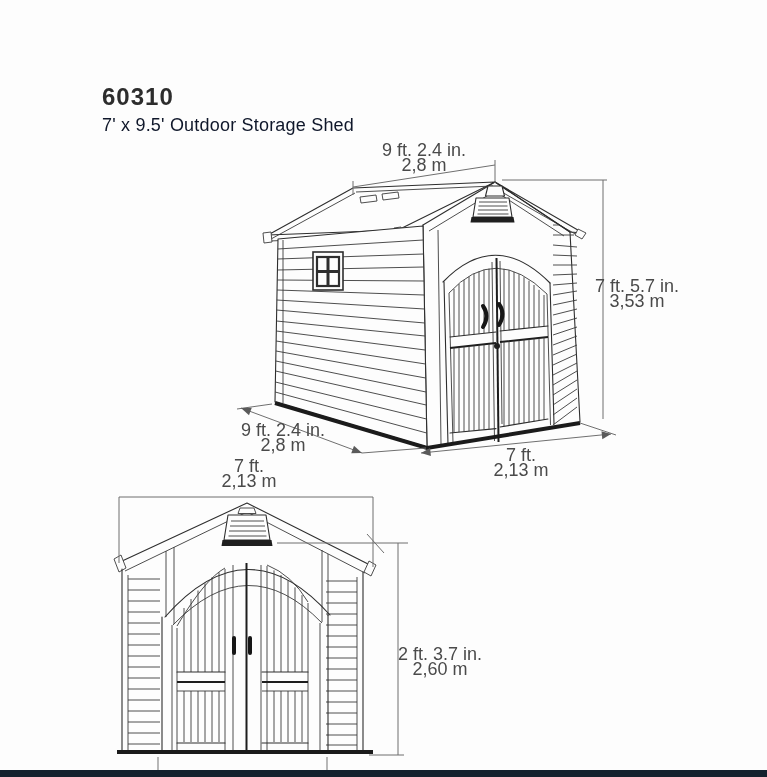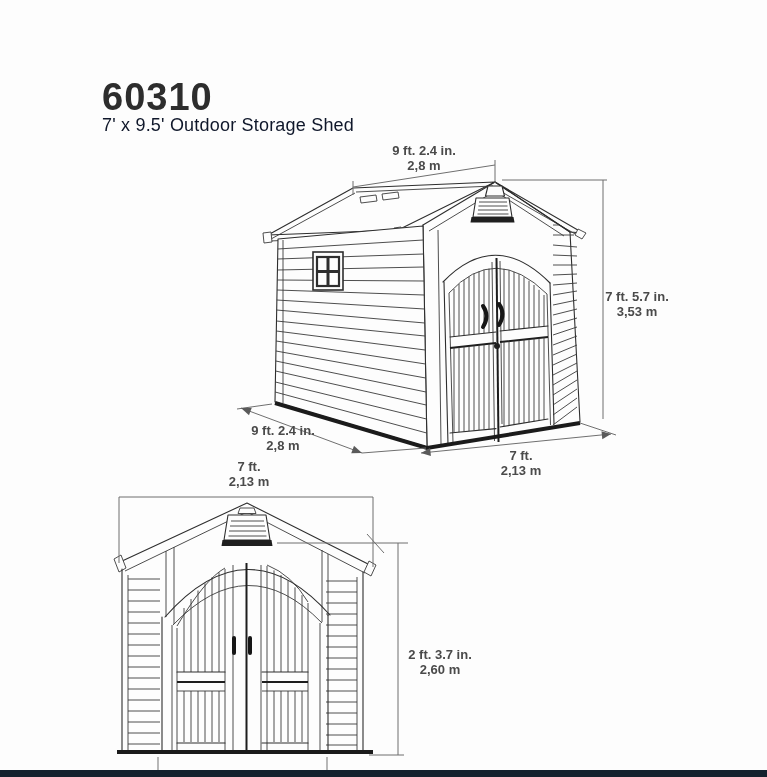--- a/index.html
+++ b/index.html
@@ -2,29 +2,29 @@
 <html><head>
 <meta charset="utf-8">
 <style>
   html,body{margin:0;padding:0;background:#e8e8e8;}
   .page{
     position:relative;width:767px;height:777px;background:#fdfdfd;overflow:hidden;
     font-family:"Liberation Sans", sans-serif;margin:0 auto;
   }
   .title-block{position:absolute;left:102px;top:80px;}
   .model-number{
-    font-size:38px;font-weight:bold;color:#2d2d2d;letter-spacing:1px;line-height:34px;
+    font-size:24px;font-weight:bold;color:#2d2d2d;letter-spacing:1px;line-height:34px;
   }
   .product-name{
     font-size:18px;color:#0f172a;letter-spacing:.2px;line-height:20px;margin-top:1px;
   }
   .logo-wrap{position:absolute;left:443px;top:87px;width:206px;height:50px;}
   .logo-reg{position:absolute;right:-2px;bottom:0;font-size:8px;color:#222;}
   .dim{
-    position:absolute;text-align:center;color:#4a4a4a;font-size:13px;font-weight:bold;
+    position:absolute;text-align:center;color:#4a4a4a;font-size:18px;font-weight:normal;
     line-height:15px;white-space:nowrap;transform:translateX(-50%);
   }
   .drawing{position:absolute;}
   .footer-bar{position:absolute;left:0;top:770px;width:767px;height:7px;}
   svg .ln{fill:none;stroke:#2e2e2e;stroke-width:1.1;stroke-linecap:round;stroke-linejoin:round;}
   svg .ln-thin{fill:none;stroke:#3a3a3a;stroke-width:.9;}
   svg .ln-bold{fill:none;stroke:#1d1d1d;stroke-width:2;}
   svg .base{fill:none;stroke:#1b1b1b;stroke-width:4;stroke-linecap:butt;}
   svg .dark{fill:#1f1f1f;stroke:none;}
   svg .dimln{fill:none;stroke:#6f6f6f;stroke-width:1;}
@@ -209,21 +209,21 @@
       <path class="dimln" d="M19,2 L273,2 M19,2 L19,68 M273,2 L273,72"></path>
       <path class="dimln" d="M177,48 L308,48 M267,39 L284,58 M298,48 L298,260 M269,260 L304,260"></path>
       <path class="dimln2" d="M58,262 L58,278 M227,262 L227,278 M58,276 L227,276"></path>
     </g>
   </svg>
 
   <div class="dim" style="left:424px;top:143px;">
     <div>9 ft. 2.4 in.</div>
     <div>2,8 m</div>
   </div>
-  <div class="dim" style="left:637px;top:289px;text-align:center;">
+  <div class="dim" style="left:637px;top:279px;text-align:center;">
     <div>7 ft. 5.7 in.</div>
     <div>3,53 m</div>
   </div>
   <div class="dim" style="left:283px;top:423px;">
     <div>9 ft. 2.4 in.</div>
     <div>2,8 m</div>
   </div>
   <div class="dim" style="left:521px;top:448px;">
     <div>7 ft.</div>
     <div>2,13 m</div>

